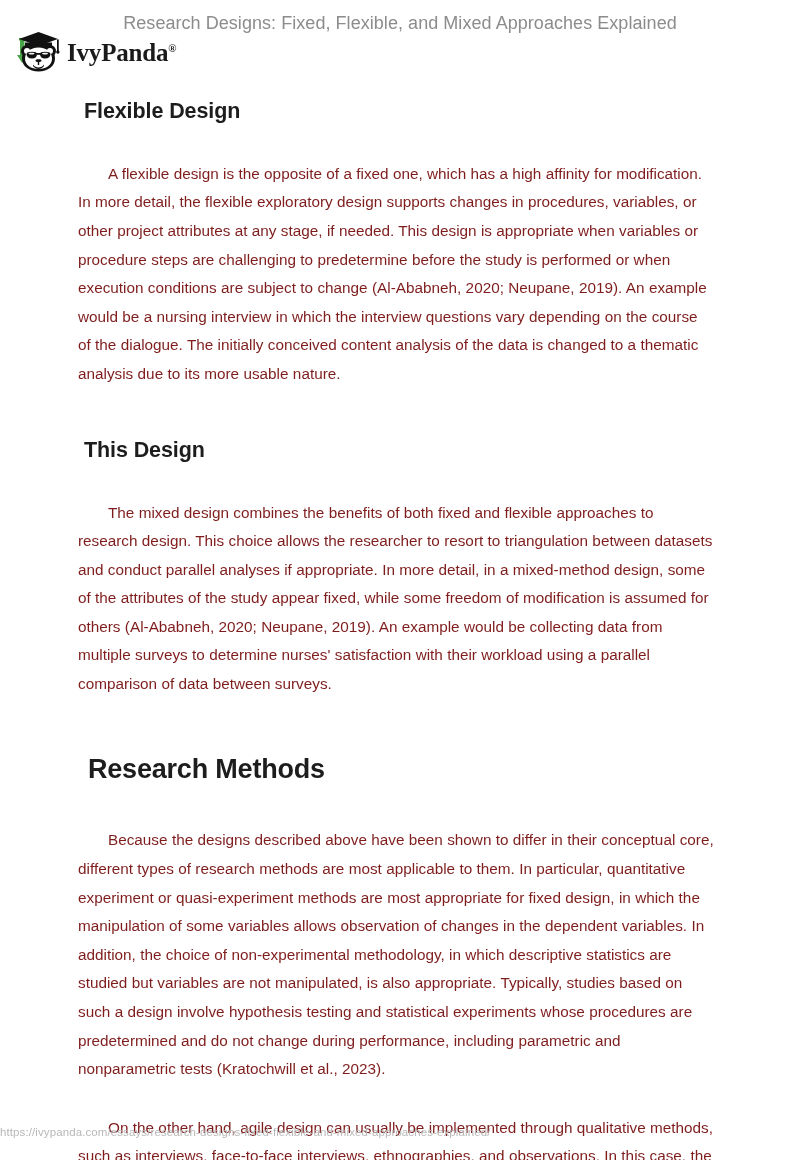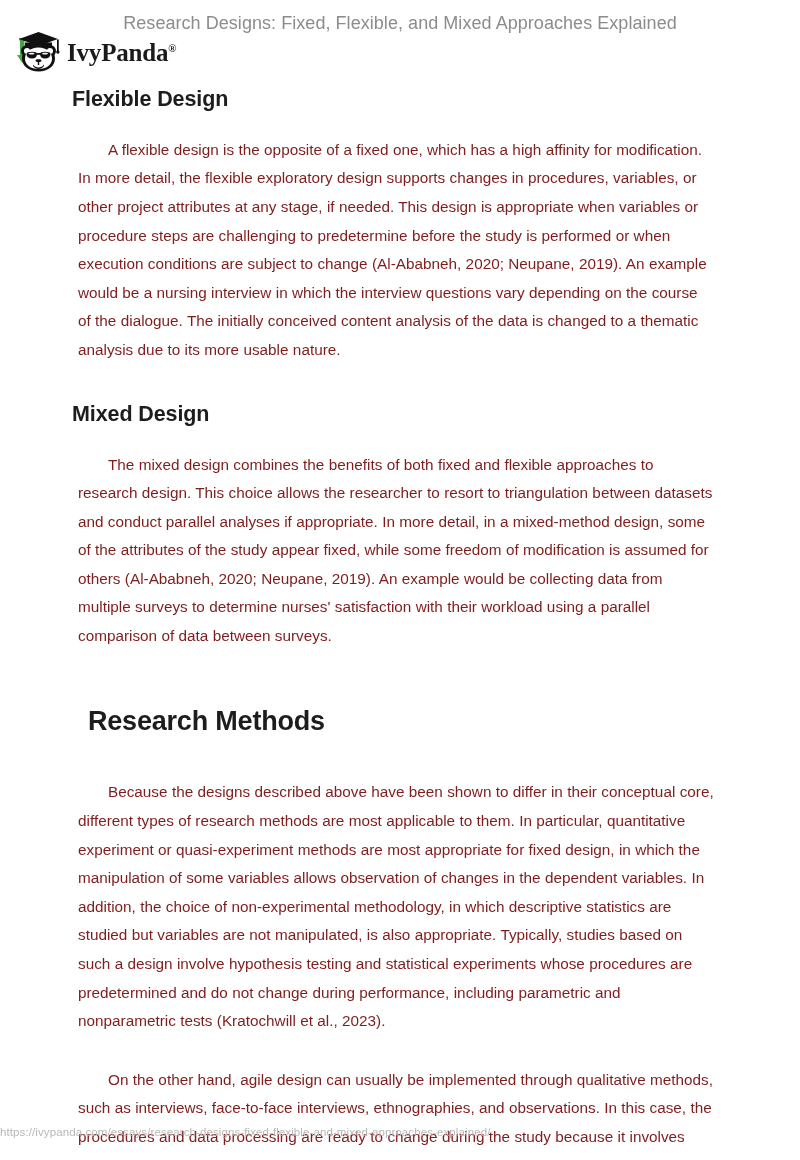--- a/index.html
+++ b/index.html
@@ -75,21 +75,21 @@
     font-weight: bold;
     color: #1d1d1d;
     margin: 16px;
     line-height: 1.25;
     letter-spacing: -0.2px;
   }
   h2.doc-h2 {
     font-size: 21.5px;
     font-weight: bold;
     color: #1d1d1d;
-    margin: 0;
+    margin: 12px;
     line-height: 1.25;
     letter-spacing: -0.1px;
   }
   p.doc-p {
     font-size: 15.3px;
     line-height: 28.6px;
     color: #7f1d1d;
     margin: 6px;
     text-indent: 30px;
     text-align: left;
@@ -174,21 +174,21 @@
 </div>
 
 <div class="content">
 
   <div class="sp-h2-top"></div>
   <h2 class="doc-h2">Flexible Design</h2>
   <div class="sp-h2-bottom"></div>
   <p class="doc-p">A flexible design is the opposite of a fixed one, which has a high affinity for modification. In more detail, the flexible exploratory design supports changes in procedures, variables, or other project attributes at any stage, if needed. This design is appropriate when variables or procedure steps are challenging to predetermine before the study is performed or when execution conditions are subject to change (Al-Ababneh, 2020; Neupane, 2019). An example would be a nursing interview in which the interview questions vary depending on the course of the dialogue. The initially conceived content analysis of the data is changed to a thematic analysis due to its more usable nature.</p>
 
   <div class="sp-h2-top"></div>
-  <h2 class="doc-h2">Mixed Design</h2>
+  <h2 class="doc-h2">This Design</h2>
   <div class="sp-h2-bottom"></div>
   <p class="doc-p">The mixed design combines the benefits of both fixed and flexible approaches to research design. This choice allows the researcher to resort to triangulation between datasets and conduct parallel analyses if appropriate. In more detail, in a mixed-method design, some of the attributes of the study appear fixed, while some freedom of modification is assumed for others (Al-Ababneh, 2020; Neupane, 2019). An example would be collecting data from multiple surveys to determine nurses' satisfaction with their workload using a parallel comparison of data between surveys.</p>
 
   <div class="sp-h1-top"></div>
   <h1 class="doc-h1">Research Methods</h1>
   <div class="sp-h1-bottom"></div>
   <p class="doc-p">Because the designs described above have been shown to differ in their conceptual core, different types of research methods are most applicable to them. In particular, quantitative experiment or quasi-experiment methods are most appropriate for fixed design, in which the manipulation of some variables allows observation of changes in the dependent variables. In addition, the choice of non-experimental methodology, in which descriptive statistics are studied but variables are not manipulated, is also appropriate. Typically, studies based on such a design involve hypothesis testing and statistical experiments whose procedures are predetermined and do not change during performance, including parametric and nonparametric tests (Kratochwill et al., 2023).</p>
   <div class="sp-para"></div>
   <p class="doc-p">On the other hand, agile design can usually be implemented through qualitative methods, such as interviews, face-to-face interviews, ethnographies, and observations. In this case, the procedures and data processing are ready to change during the study because it involves greater subjectivity and sensitivity to the data. Because mixed-methods design integrates the two previously discussed methods, it incorporates the range of already described methods (Neupane, 2019). The researcher can decide which methodological attributes should be fixed and which may be subject to change</p>
 

